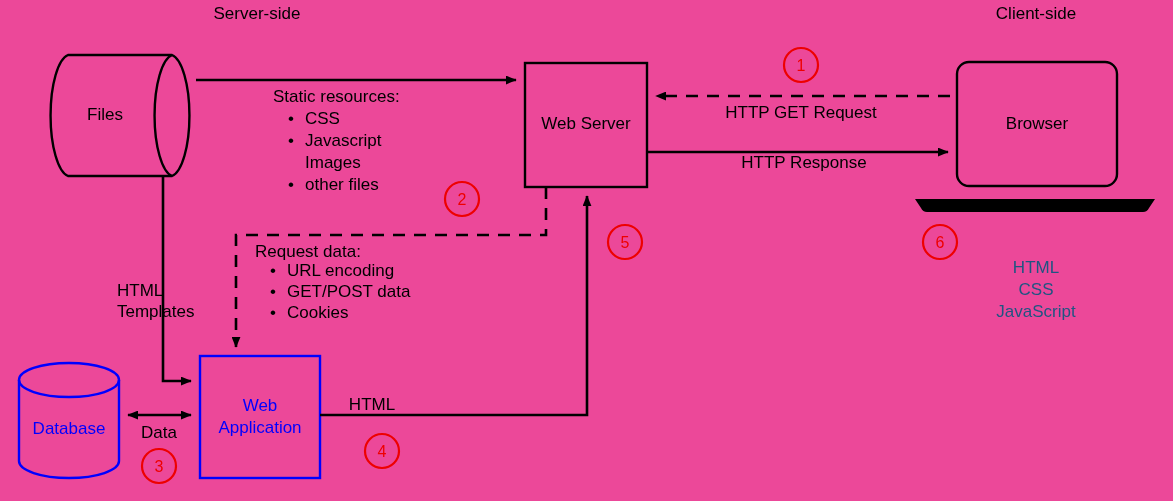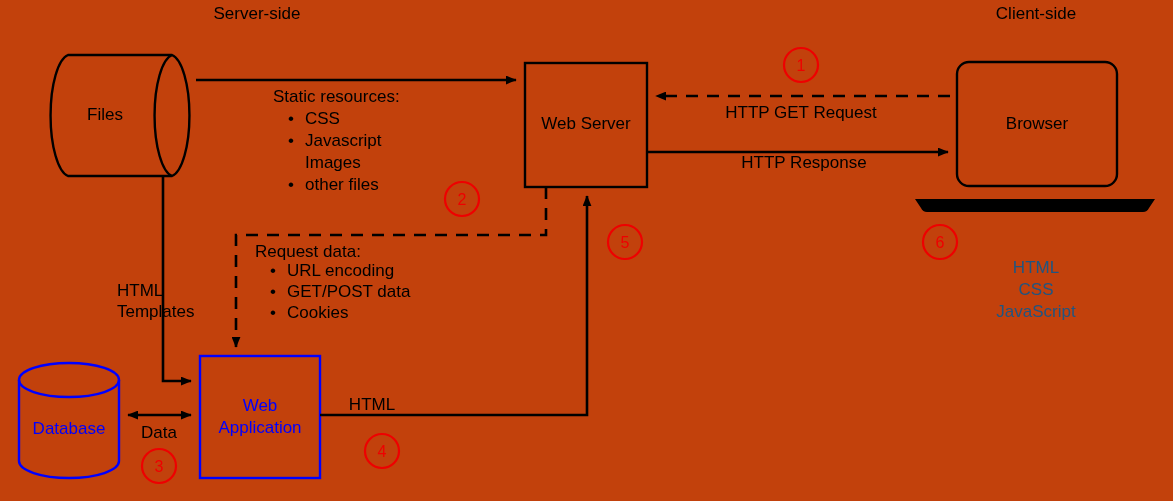--- a/index.html
+++ b/index.html
@@ -8,21 +8,21 @@
     padding: 0;
     background: #ffffff;
   }
   body {
     font-family: "Liberation Sans", sans-serif;
   }
   #diagram-root {
     position: relative;
     width: 1173px;
     height: 501px;
-    background: #c2410c;
+    background: #ec4899;
     overflow: hidden;
   }
   #diagram-svg {
     position: absolute;
     left: 0;
     top: 0;
     width: 1173px;
     height: 501px;
   }
   .lbl {

